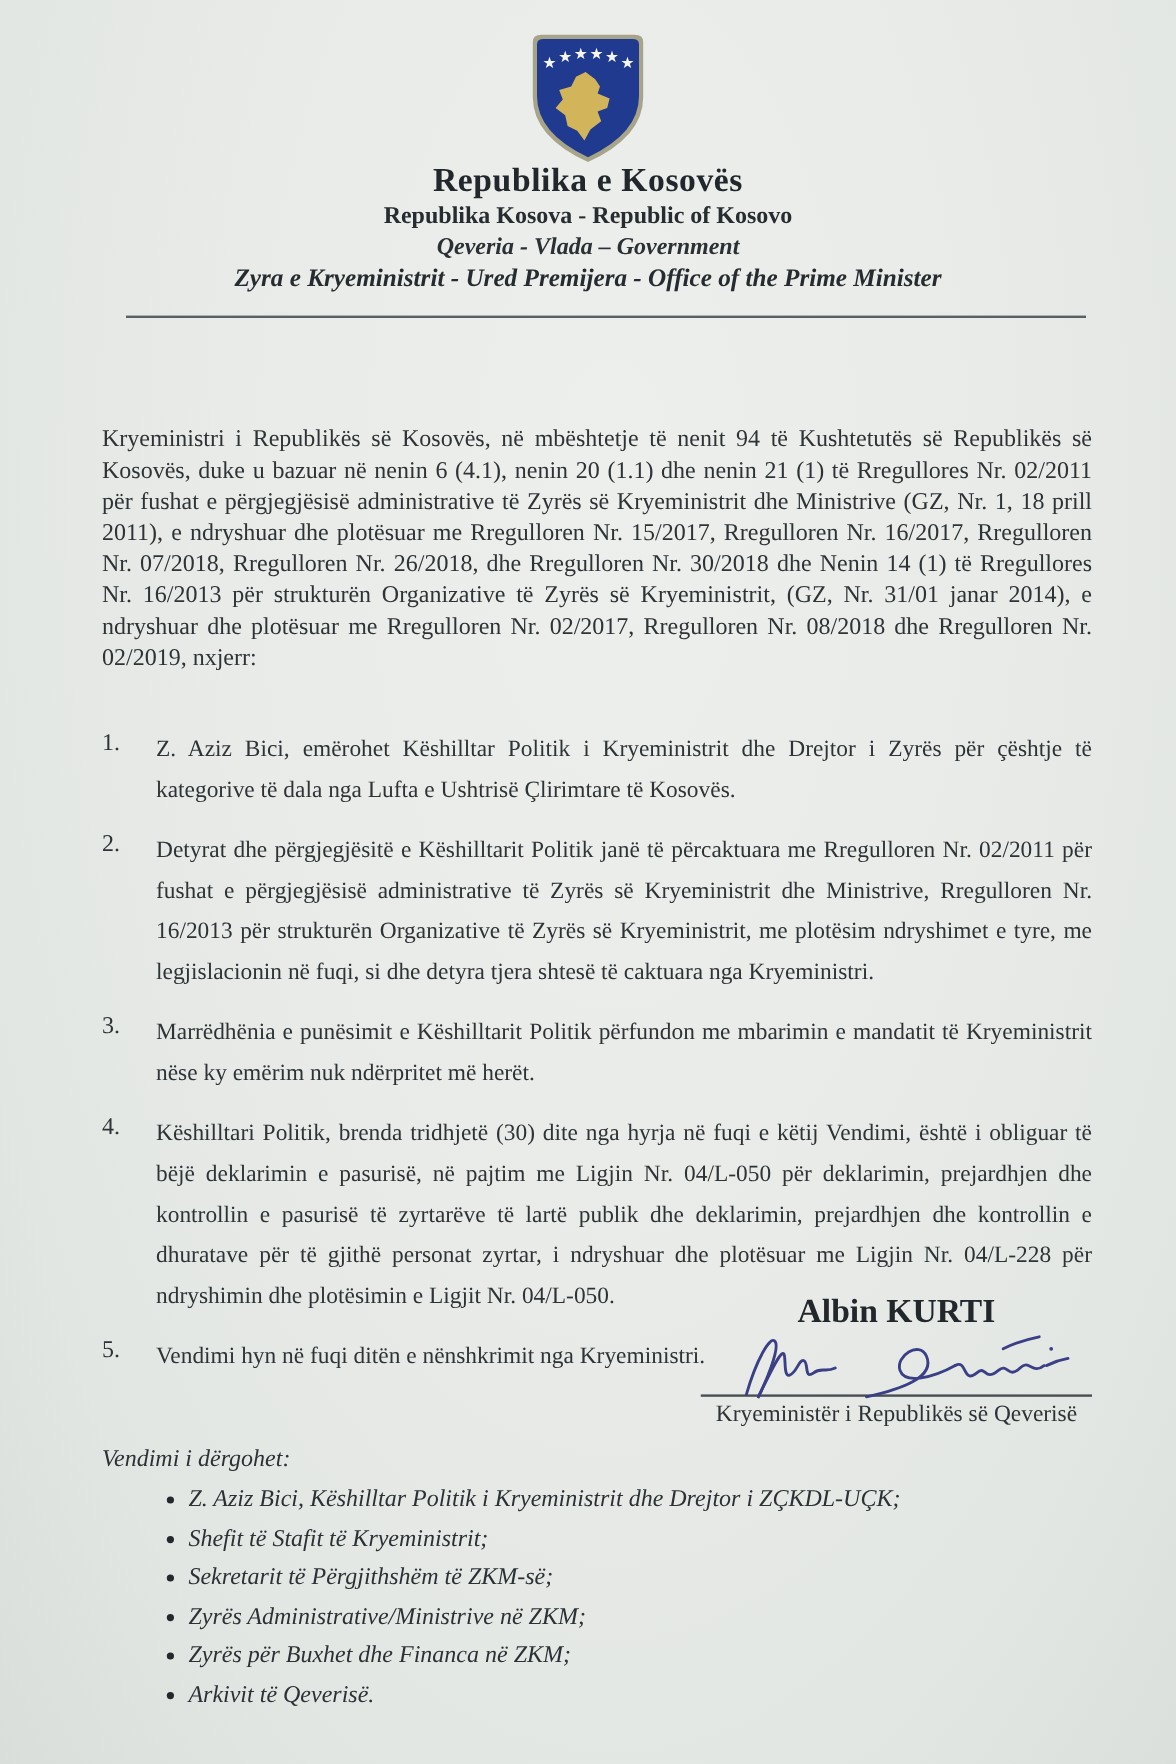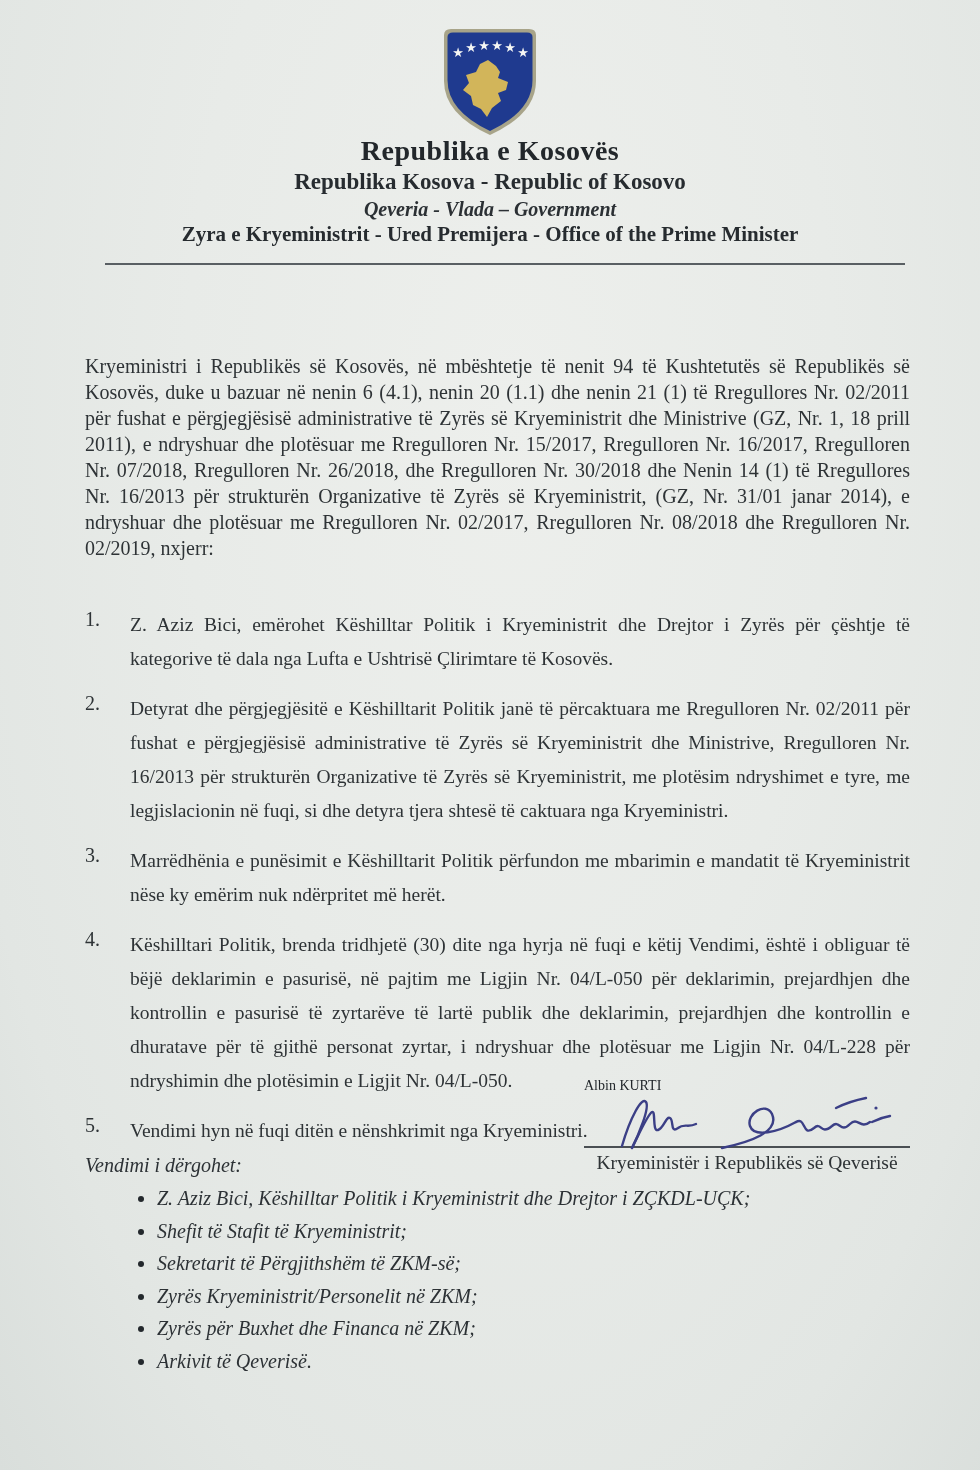--- a/index.html
+++ b/index.html
@@ -10,40 +10,40 @@
   }
   .paper{
     position:relative;width:980px;height:1470px;overflow:hidden;
     background:radial-gradient(ellipse at 52% 28%, #edefec 0%, #e8ebe8 45%, #e2e6e3 78%, #d9dedb 100%);
     color:#2e3336;
   }
   
   .emblem{position:absolute;top:26px;left:50%;transform:translateX(-50%);}
   .hdr{position:absolute;top:134px;left:0;width:100%;text-align:center;line-height:1.2;}
   .hdr .t1{font-size:28px;font-weight:bold;letter-spacing:.5px;color:#22272b;}
-  .hdr .t2{font-size:23px;font-weight:bold;color:#272c30;}
+  .hdr .t2{font-size:20px;font-weight:bold;color:#272c30;}
   .hdr .t3{font-size:20px;font-style:italic;font-weight:bold;color:#2b3034;margin-top:2px;}
-  .hdr .t4{font-size:21px;font-weight:bold;color:#262b2f;margin-top:1px;}
+  .hdr .t4{font-size:21px;font-style:italic;font-weight:bold;color:#262b2f;margin-top:1px;}
   .rule{position:absolute;top:263px;left:105px;width:800px;height:2px;background:#595f63;}
   .meta{position:absolute;top:271px;right:72px;text-align:right;font-size:20px;line-height:25px;color:#33383c;}
   
   .intro{position:absolute;top:353px;left:85px;right:70px;font-size:20px;line-height:26px;text-align:justify;}
   .vtitle{position:absolute;top:561px;left:0;width:100%;text-align:center;font-size:20px;font-weight:bold;letter-spacing:3px;color:#272c30;}
   .dlist{position:absolute;top:608px;left:85px;right:70px;}
   .ditem{display:flex;margin-bottom:16px;}
   .ditem .num{flex:0 0 45px;font-size:20px;}
   .ditem .txt{flex:1;font-size:19.5px;line-height:34px;text-align:justify;}
   
   .sig{position:absolute;top:1078px;right:70px;width:326px;}
-  .sig .name{text-align:left;font-size:14px;font-weight:normal;color:#22272b;}
+  .sig .name{text-align:center;font-size:28px;font-weight:bold;color:#22272b;}
   .sig .hand{display:block;margin:-6px 0 0 auto;}
   .sig .sline{width:326px;height:1.5px;background:#4a4f53;margin-top:-8px;}
   .sig .role{margin-top:4px;font-size:19.5px;text-align:center;white-space:nowrap;}
   
-  .dist{position:absolute;top:1154px;left:85px;right:70px;font-style:italic;color:#2c3135;}
+  .dist{position:absolute;top:1205px;left:85px;right:70px;font-style:italic;color:#2c3135;}
   .dist .dh{font-size:20px;}
   .dist ul{margin:10px 0 0 0;padding-left:72px;}
   .dist li{font-size:20px;line-height:22px;margin-bottom:10.5px;}
   .dist li::marker{color:#23282c;}
 </style>
 </head>
 <body>
 
 <div class="paper">
 
@@ -115,19 +115,19 @@
     <div class="sline"></div>
     <div class="role">Kryeministër i Republikës së Qeverisë</div>
   </div>
 
   <div class="dist">
     <div class="dh">Vendimi i dërgohet:</div>
     <ul>
       <li>Z. Aziz Bici, Këshilltar Politik i Kryeministrit dhe Drejtor i ZÇKDL-UÇK;</li>
       <li>Shefit të Stafit të Kryeministrit;</li>
       <li>Sekretarit të Përgjithshëm të ZKM-së;</li>
-      <li>Zyrës Kryeministrit/Personelit në ZKM;</li>
+      <li>Zyrës Administrative/Ministrive në ZKM;</li>
       <li>Zyrës për Buxhet dhe Financa në ZKM;</li>
       <li>Arkivit të Qeverisë.</li>
     </ul>
   </div>
 
 </div>
 
 </body></html>

